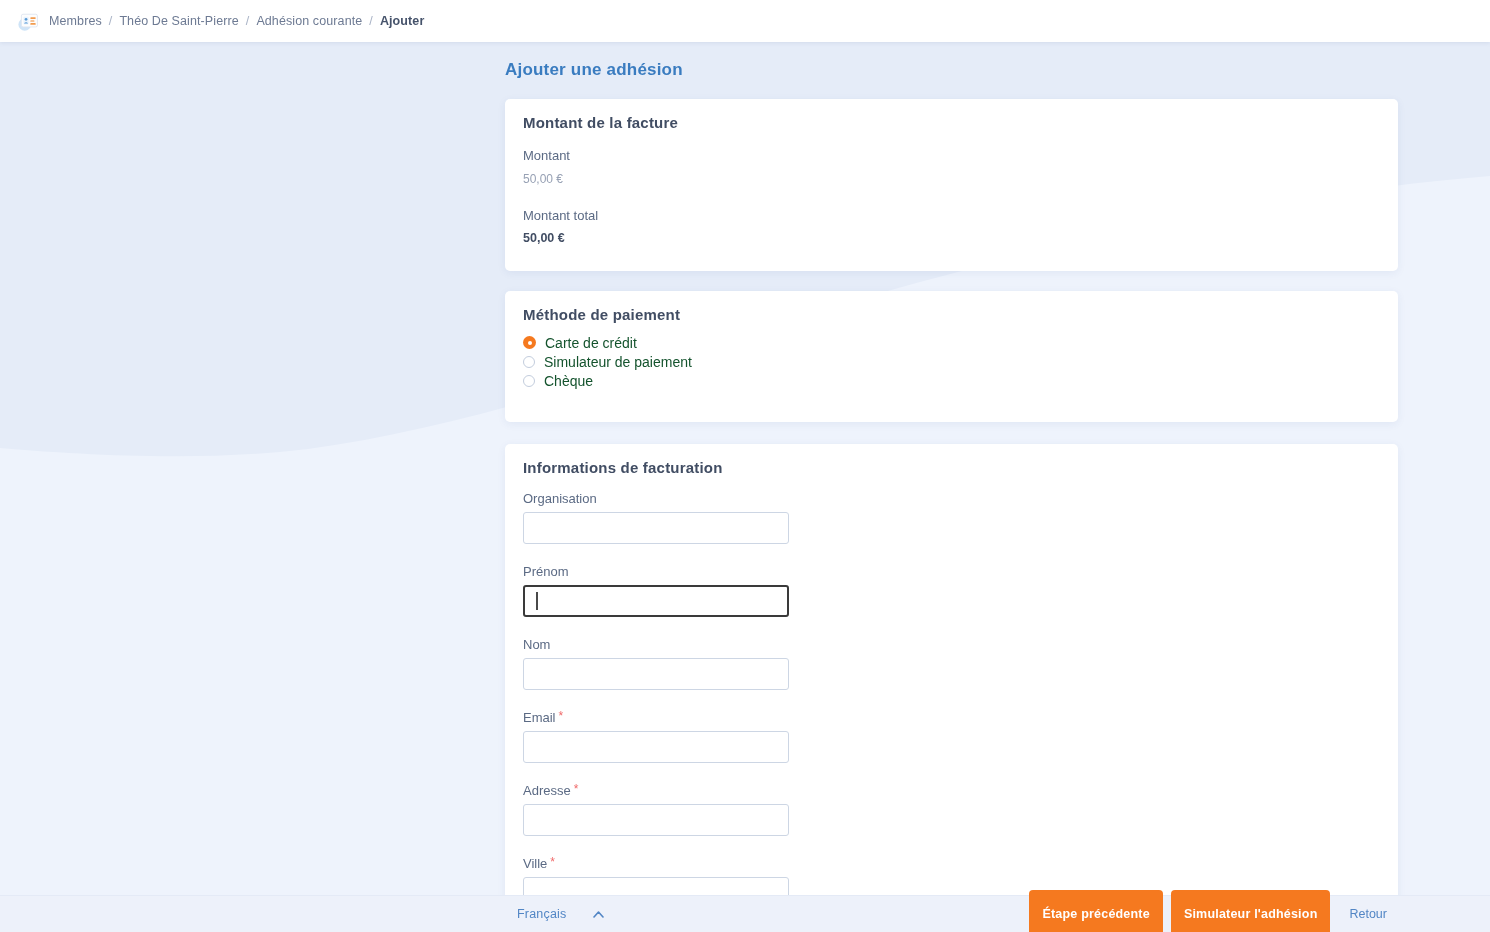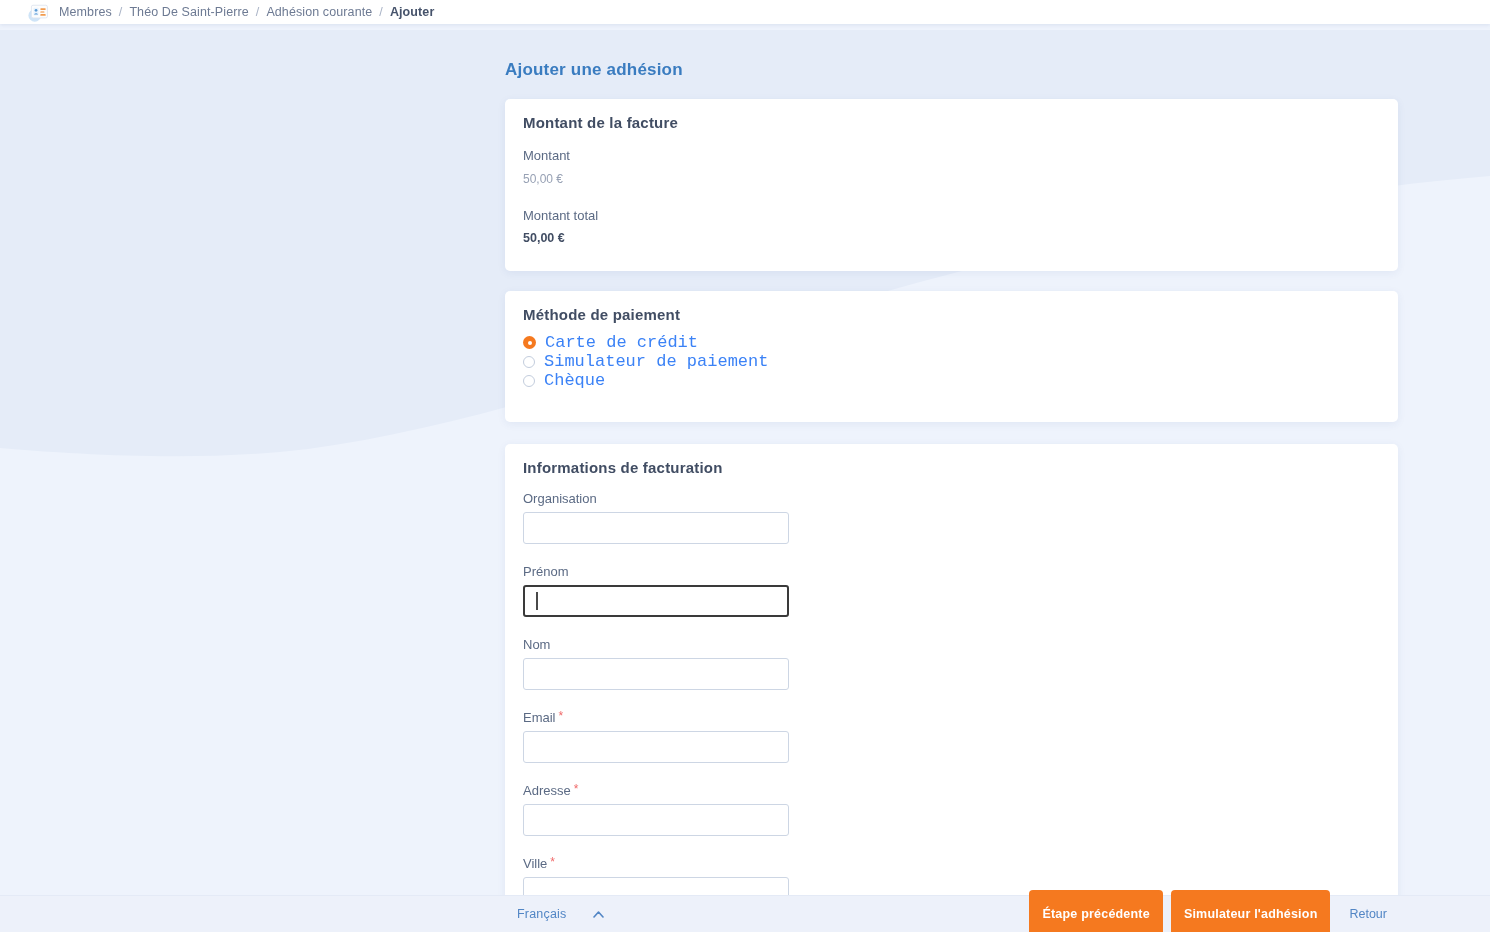--- a/index.html
+++ b/index.html
@@ -7,23 +7,23 @@
   body {
     position:relative; overflow:hidden;
     background:#eef3fc;
     font-family:"Liberation Sans", sans-serif;
     -webkit-font-smoothing:antialiased;
   }
   
   .bg-layer { position:absolute; inset:0; z-index:0; }
   
   .topbar {
-    position:absolute; top:0; left:0; right:0; height:24px;
+    position:absolute; top:0; left:0; right:0; height:42px;
     background:#ffffff; z-index:6;
-    display:flex; align-items:center; padding-left:28px;
+    display:flex; align-items:center; padding-left:18px;
     box-shadow:0 1px 4px rgba(90,110,160,0.14);
   }
   .crumb-icon { width:22px; height:22px; display:inline-block; }
   .breadcrumb { display:flex; align-items:center; gap:7px; font-size:12.5px; color:#6d7a93; margin-left:9px; letter-spacing:.1px; }
   .crumb { cursor:pointer; }
   .crumb-sep { color:#a9b3c6; }
   .crumb-last { color:#46536b; font-weight:700; cursor:default; }
   
   .page { position:absolute; left:505px; top:0; width:893px; z-index:2; }
   .page-title { position:absolute; top:60px; left:0; font-size:17px; font-weight:700; color:#3a7cc0; letter-spacing:.2px; }
@@ -40,21 +40,21 @@
   .inv-label   { margin-top:17px; font-size:13px;   color:#5b6a84; }
   .inv-value   { margin-top:9px;  font-size:12px;   color:#97a1b4; }
   .inv-label-2 { margin-top:22px; font-size:13px;   color:#5b6a84; }
   .inv-value-total { margin-top:8px; font-size:12.5px; font-weight:700; color:#414d63; }
   
   .radio-group { margin-top:13px; display:flex; flex-direction:column; gap:6px; }
   .radio-row { display:flex; align-items:center; gap:9px; cursor:pointer; height:13px; }
   .radio { width:12px; height:12px; border-radius:50%; border:1.5px solid #c3cddd; background:#fff; position:relative; flex:none; }
   .radio.selected { border:none; background:#f5791f; width:13px; height:13px; }
   .radio.selected::after { content:""; position:absolute; left:4.5px; top:4.5px; width:4px; height:4px; border-radius:50%; background:#fff; }
-  .radio-label { font-size:17px; color:#3b82f6;font-family:Liberation Mono, monospace; }
+  .radio-label { font-size:14px; color:#14532d; }
   
   .fld-label { margin-top:20px; font-size:13px; color:#5b6a84; }
   .fld-label.first { margin-top:15px; }
   .req { color:#f06a6a; font-size:12px; margin-left:3px; position:relative; top:-2px; }
   .input-wrap { position:relative; margin-top:6px; width:266px; }
   .input-wrap input {
     width:266px; height:32px; border:1px solid #cdd6e4; border-radius:3px;
     background:#fff; font-size:13px; color:#414d63; padding:0 11px; outline:none;
     font-family:"Liberation Sans", sans-serif;
   }

